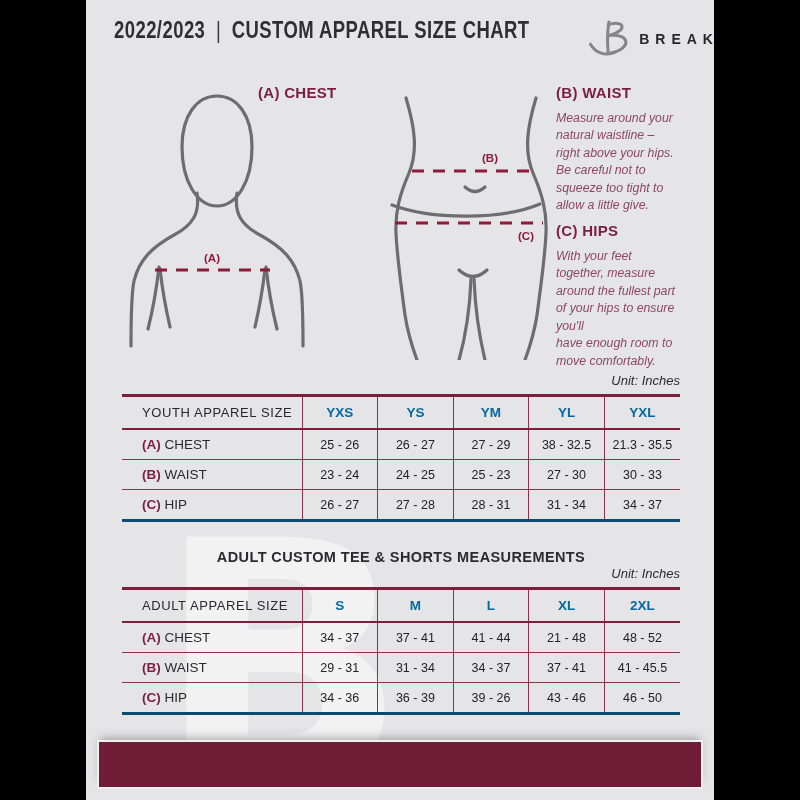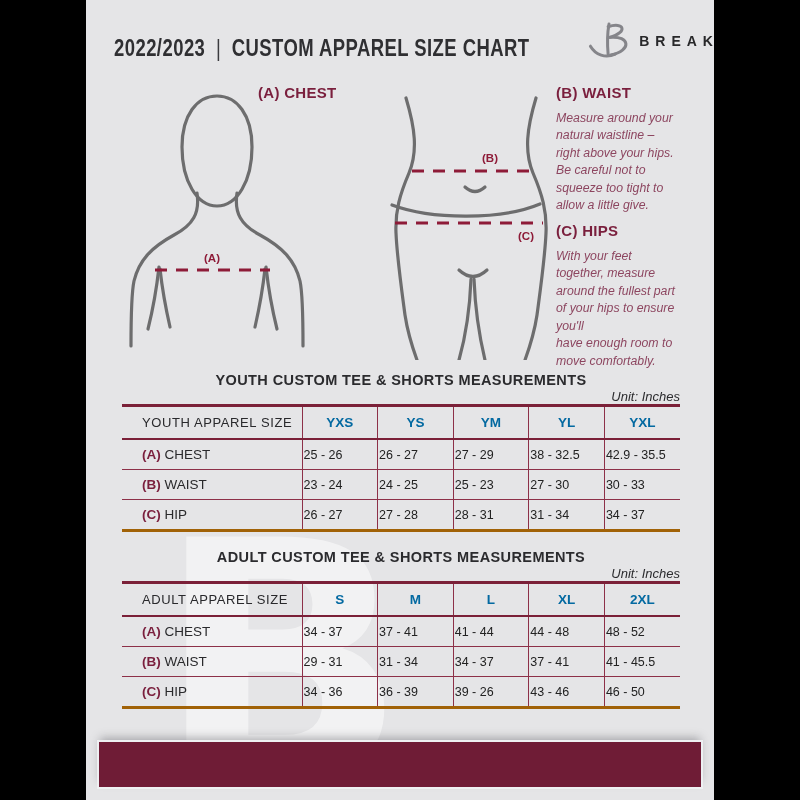--- a/index.html
+++ b/index.html
@@ -7,21 +7,21 @@
     width:800px;height:800px;position:relative;overflow:hidden;
     background:#000;
     font-family:"Liberation Sans",sans-serif;
   }
   .page{
     position:absolute;left:86px;top:0;width:628px;height:800px;
     background:#e5e5e7;overflow:hidden;
   }
   
   .hdr{position:absolute;left:28px;top:18px;width:578px;height:42px;
-    display:flex;justify-content:space-between;align-items:flex-end;}
+    display:flex;justify-content:space-between;align-items:flex-start;}
   .hdr-title{font-size:21px;font-weight:bold;color:#2f2f32;white-space:nowrap;
     letter-spacing:.5px;transform:scale(.88,1.18);transform-origin:left center;}
   .hdr-sep{font-weight:normal;margin:0 12px;color:#3a3a3e;}
   .brand{display:flex;align-items:center;gap:7px;}
   .brand-name{font-size:14px;font-weight:bold;letter-spacing:6px;color:#28282a;
     transform:scaleY(1.1);}
   
   .instr{position:absolute;width:142px;z-index:1;}
   .instr h3{margin:0 0 9px 0;font-size:15px;font-weight:bold;color:#7a1f3d;letter-spacing:.3px;}
   .instr p{margin:0;font-size:12.3px;font-style:italic;color:#8d4660;line-height:1.42;white-space:pre-line;}
@@ -34,31 +34,31 @@
   .fig path, .fig line.body{fill:none;stroke:#6d6d6e;stroke-width:3.2;stroke-linecap:round;}
   .fig .dash{fill:none;stroke:#8e1b38;stroke-width:3;stroke-dasharray:12 9;}
   .fig text{font-family:"Liberation Sans",sans-serif;font-size:11.5px;font-weight:bold;
     fill:#8e1b38;text-anchor:middle;}
   
   .tbl-sec{position:absolute;left:36px;width:558px;text-align:center;z-index:1;}
   #youth-sec{top:372px;}
   #adult-sec{top:549px;}
   .tbl-title{margin:0;font-size:14.5px;font-weight:bold;color:#2b2b2e;letter-spacing:.4px;}
   .tbl-unit{font-size:13px;font-style:italic;color:#2b2b2e;margin-top:1px;text-align:right;}
-  table{width:558px;border-collapse:collapse;table-layout:fixed;
-    border-top:3px solid #7b2038;border-bottom:3px solid #a16207;}
+  table{width:558px;border-collapse:collapse;table-layout:fixed;margin-top:6px;
+    border-top:3px solid #7b2038;border-bottom:3px solid #0c4a6e;}
   col.c0{width:180px;}
   thead tr{border-bottom:2px solid #7b2038;}
   tbody tr{border-bottom:1.5px solid #8d3048;}
   th,td{border-left:1.5px solid #8d3048;}
   th:first-child,td:first-child{border-left:none;text-align:left;padding-left:20px;}
   thead th{height:29px;font-weight:normal;}
   thead th:first-child{font-size:13px;letter-spacing:.6px;color:#29292c;}
   thead th:not(:first-child){font-weight:bold;font-size:13.5px;color:#0369a1;}
-  td{font-size:12.5px;color:#222;height:27px;text-align:left;}
+  td{font-size:12.5px;color:#222;height:27px;text-align:center;}
   td:first-child{font-size:13.5px;color:#2a2a2c;}
   .pfx{color:#7a1f3d;font-weight:bold;}
   
   .watermark{position:absolute;left:70px;top:498px;z-index:0;font-size:330px;line-height:1;
     font-weight:bold;color:rgba(255,255,255,.5);font-family:"DejaVu Sans",sans-serif;
     user-select:none;}
   .footer{position:absolute;left:11px;top:740px;width:602px;height:45px;z-index:2;
     background:#6f1c36;border:2px solid #eef0f2;
     box-shadow:0 -5px 9px -3px rgba(40,40,50,.35);}
 </style>
@@ -129,21 +129,20 @@
 around the fullest part
 of your hips to ensure
 you'll
 have enough room to
 move comfortably.</p>
   </div>
 
   <div class="watermark">B</div>
 
   <div class="tbl-sec" id="youth-sec">
-    <h2 class="tbl-title">YOUTH CUSTOM TEE &amp; SHORTS MEASUREMENTS</h2>
     <div class="tbl-unit">Unit: Inches</div>
     <table>
       <colgroup>
           <col class="c0">
           <col>
           <col>
           <col>
           <col>
           <col>
         </colgroup>
@@ -157,21 +156,21 @@
           <th>YXL</th>
         </tr>
       </thead>
       <tbody>
         <tr>
           <td><span class="pfx">(A)</span> <span>CHEST</span></td>
           <td>25 - 26</td>
           <td>26 - 27</td>
           <td>27 - 29</td>
           <td>38 - 32.5</td>
-          <td>42.9 - 35.5</td>
+          <td>21.3 - 35.5</td>
         </tr>
         <tr>
           <td><span class="pfx">(B)</span> <span>WAIST</span></td>
           <td>23 - 24</td>
           <td>24 - 25</td>
           <td>25 - 23</td>
           <td>27 - 30</td>
           <td>30 - 33</td>
         </tr>
         <tr>
@@ -207,21 +206,21 @@
           <th>XL</th>
           <th>2XL</th>
         </tr>
       </thead>
       <tbody>
         <tr>
           <td><span class="pfx">(A)</span> <span>CHEST</span></td>
           <td>34 - 37</td>
           <td>37 - 41</td>
           <td>41 - 44</td>
-          <td>44 - 48</td>
+          <td>21 - 48</td>
           <td>48 - 52</td>
         </tr>
         <tr>
           <td><span class="pfx">(B)</span> <span>WAIST</span></td>
           <td>29 - 31</td>
           <td>31 - 34</td>
           <td>34 - 37</td>
           <td>37 - 41</td>
           <td>41 - 45.5</td>
         </tr>

